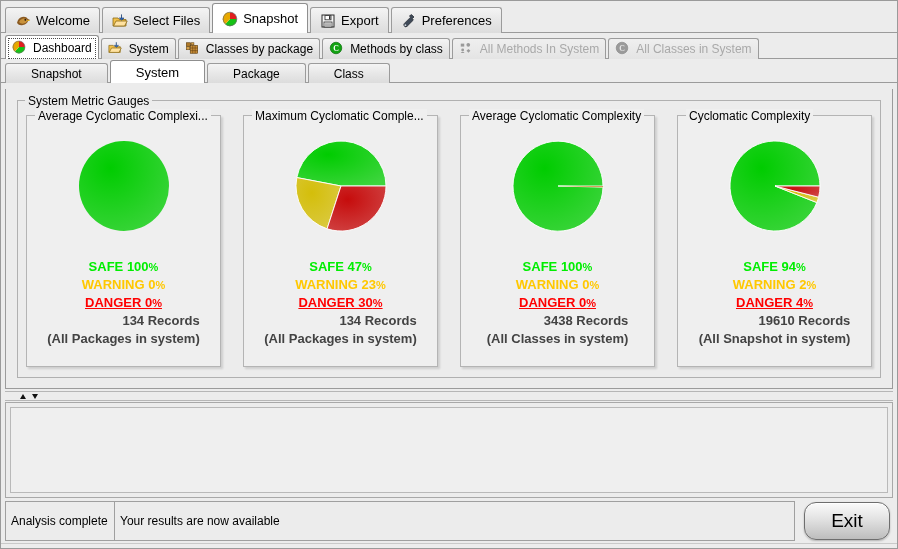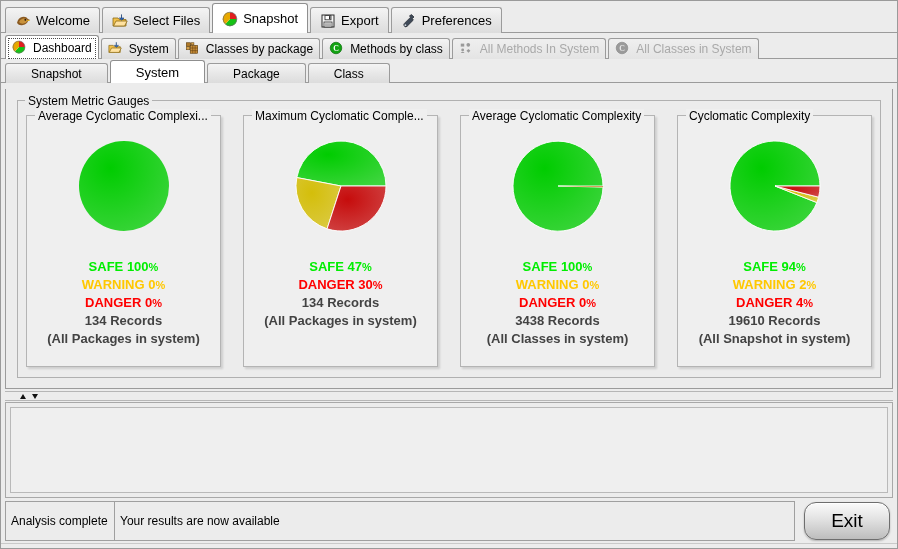--- a/index.html
+++ b/index.html
@@ -139,22 +139,22 @@
 
   .legend {
     margin-top: 22px;
     text-align: center;
     line-height: 18px;
     font-size: 13px;
     font-weight: bold;
   }
   .legend .l-safe { color: #00ee00; }
   .legend .l-warn { color: #ffc800; }
-  .legend .l-dang { color: #ff0000; }
-  .legend .l-rec  { color: #434343; }
+  .legend .l-dang { color: #ff0000; text-decoration: underline; }
+  .legend .l-rec  { color: #434343; text-align: right; }
   .legend .pct { font-size: 11px; font-weight: bold; }
 
   
   .split-divider {
     position: absolute;
     left: 4px; right: 4px;
     top: 390px;
     height: 10px;
     background: #ececec;
     border-top: 1px solid #b6b6b6;
@@ -431,20 +431,21 @@
                       <stop offset="100%" stop-color="#C60C0C" stop-opacity="0.74"></stop>
                     </radialGradient>
                   </defs>
                   <path d="M 50 50 L 95.00 50.00 A 45 45 0 0 0 5.80 41.57 Z" fill="url(#gr1_0)" stroke="#ffffff" stroke-width="0.9"></path>
                   <path d="M 50 50 L 5.80 41.57 A 45 45 0 0 0 36.09 92.80 Z" fill="url(#gr1_1)" stroke="#ffffff" stroke-width="0.9"></path>
                   <path d="M 50 50 L 36.09 92.80 A 45 45 0 0 0 95.00 50.00 Z" fill="url(#gr1_2)" stroke="#ffffff" stroke-width="0.9"></path>
                 </svg>
               </div>
               <div class="legend">
                 <div class="l-safe"><span>SAFE 47</span><span class="pct">%</span></div>
+                <div class="l-warn"><span>WARNING 23</span><span class="pct">%</span></div>
                 <div class="l-dang"><span>DANGER 30</span><span class="pct">%</span></div>
                 <div class="l-rec"><span>134 Records</span></div>
                 <div class="l-rec"><span>(All Packages in system)</span></div>
               </div>
             </div>
           </div>
           <div class="gauge-card">
             <div class="gc-title">Average Cyclomatic Complexity</div>
             <div class="gauge-inner">
               <div class="pie-wrap">

